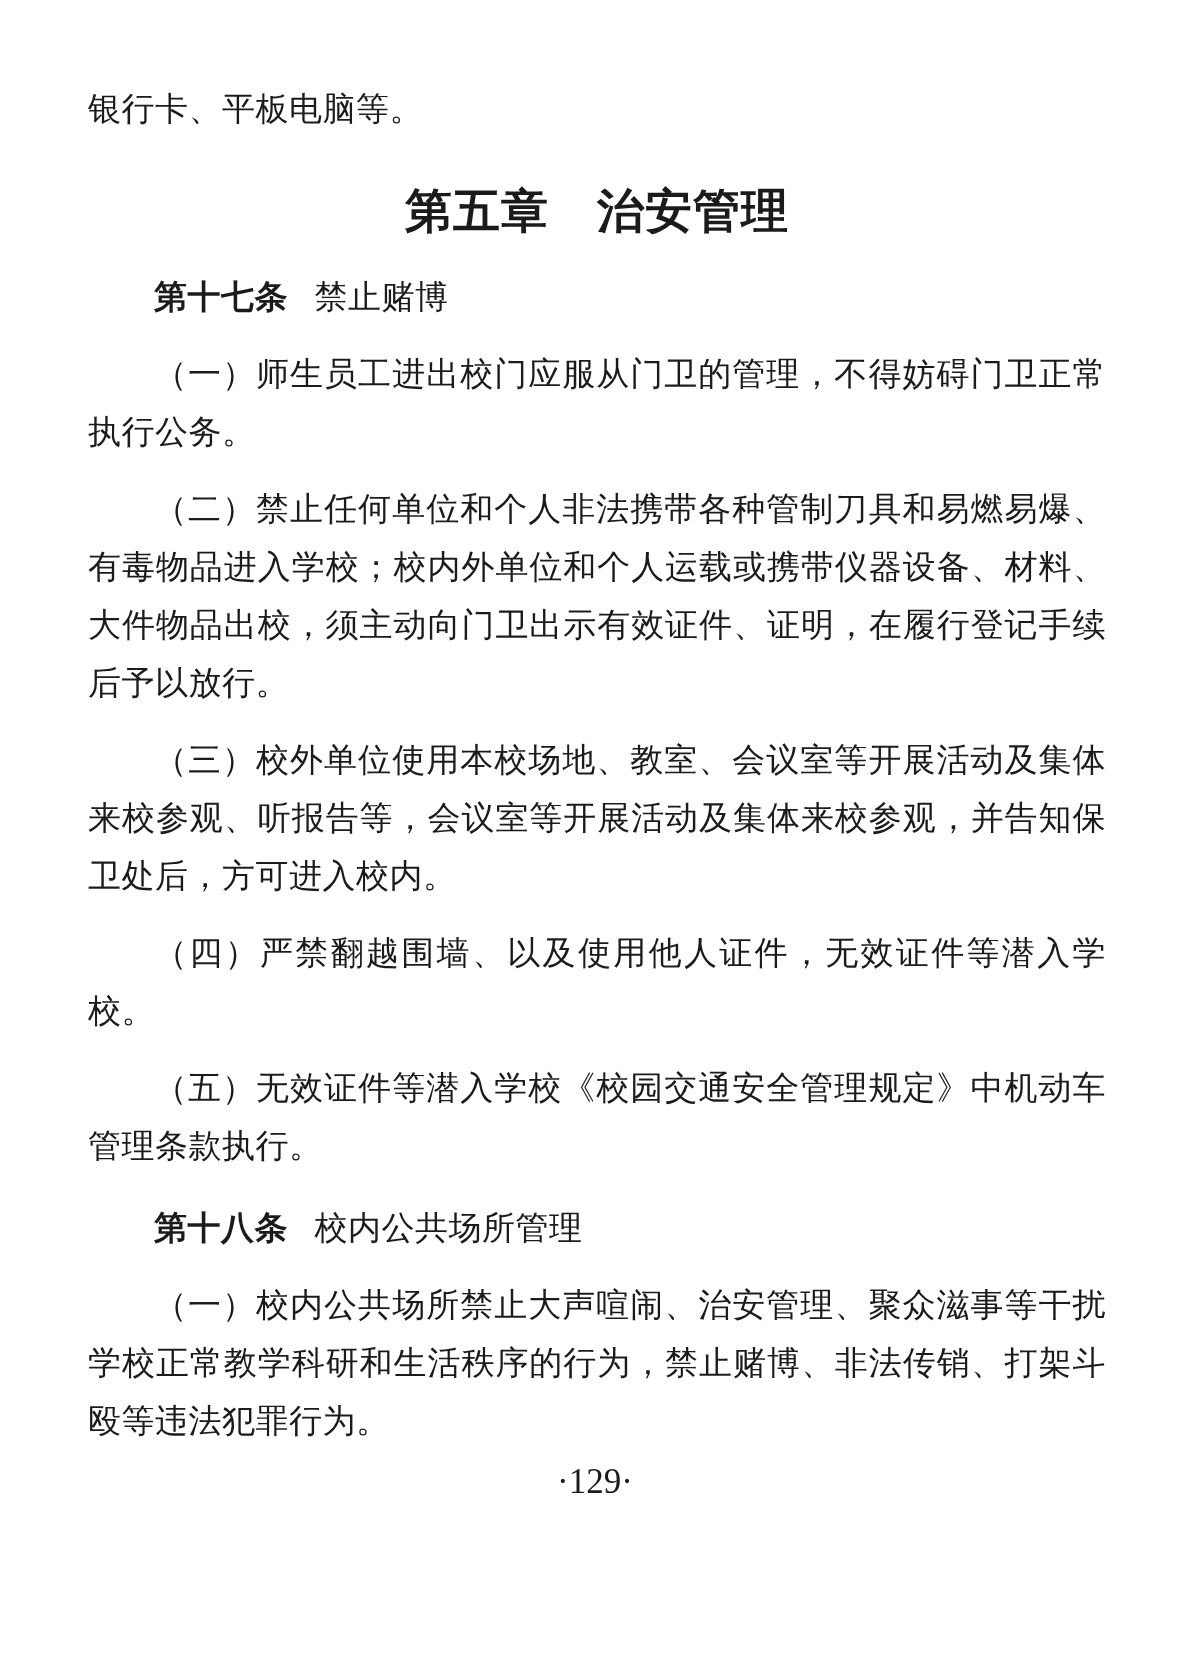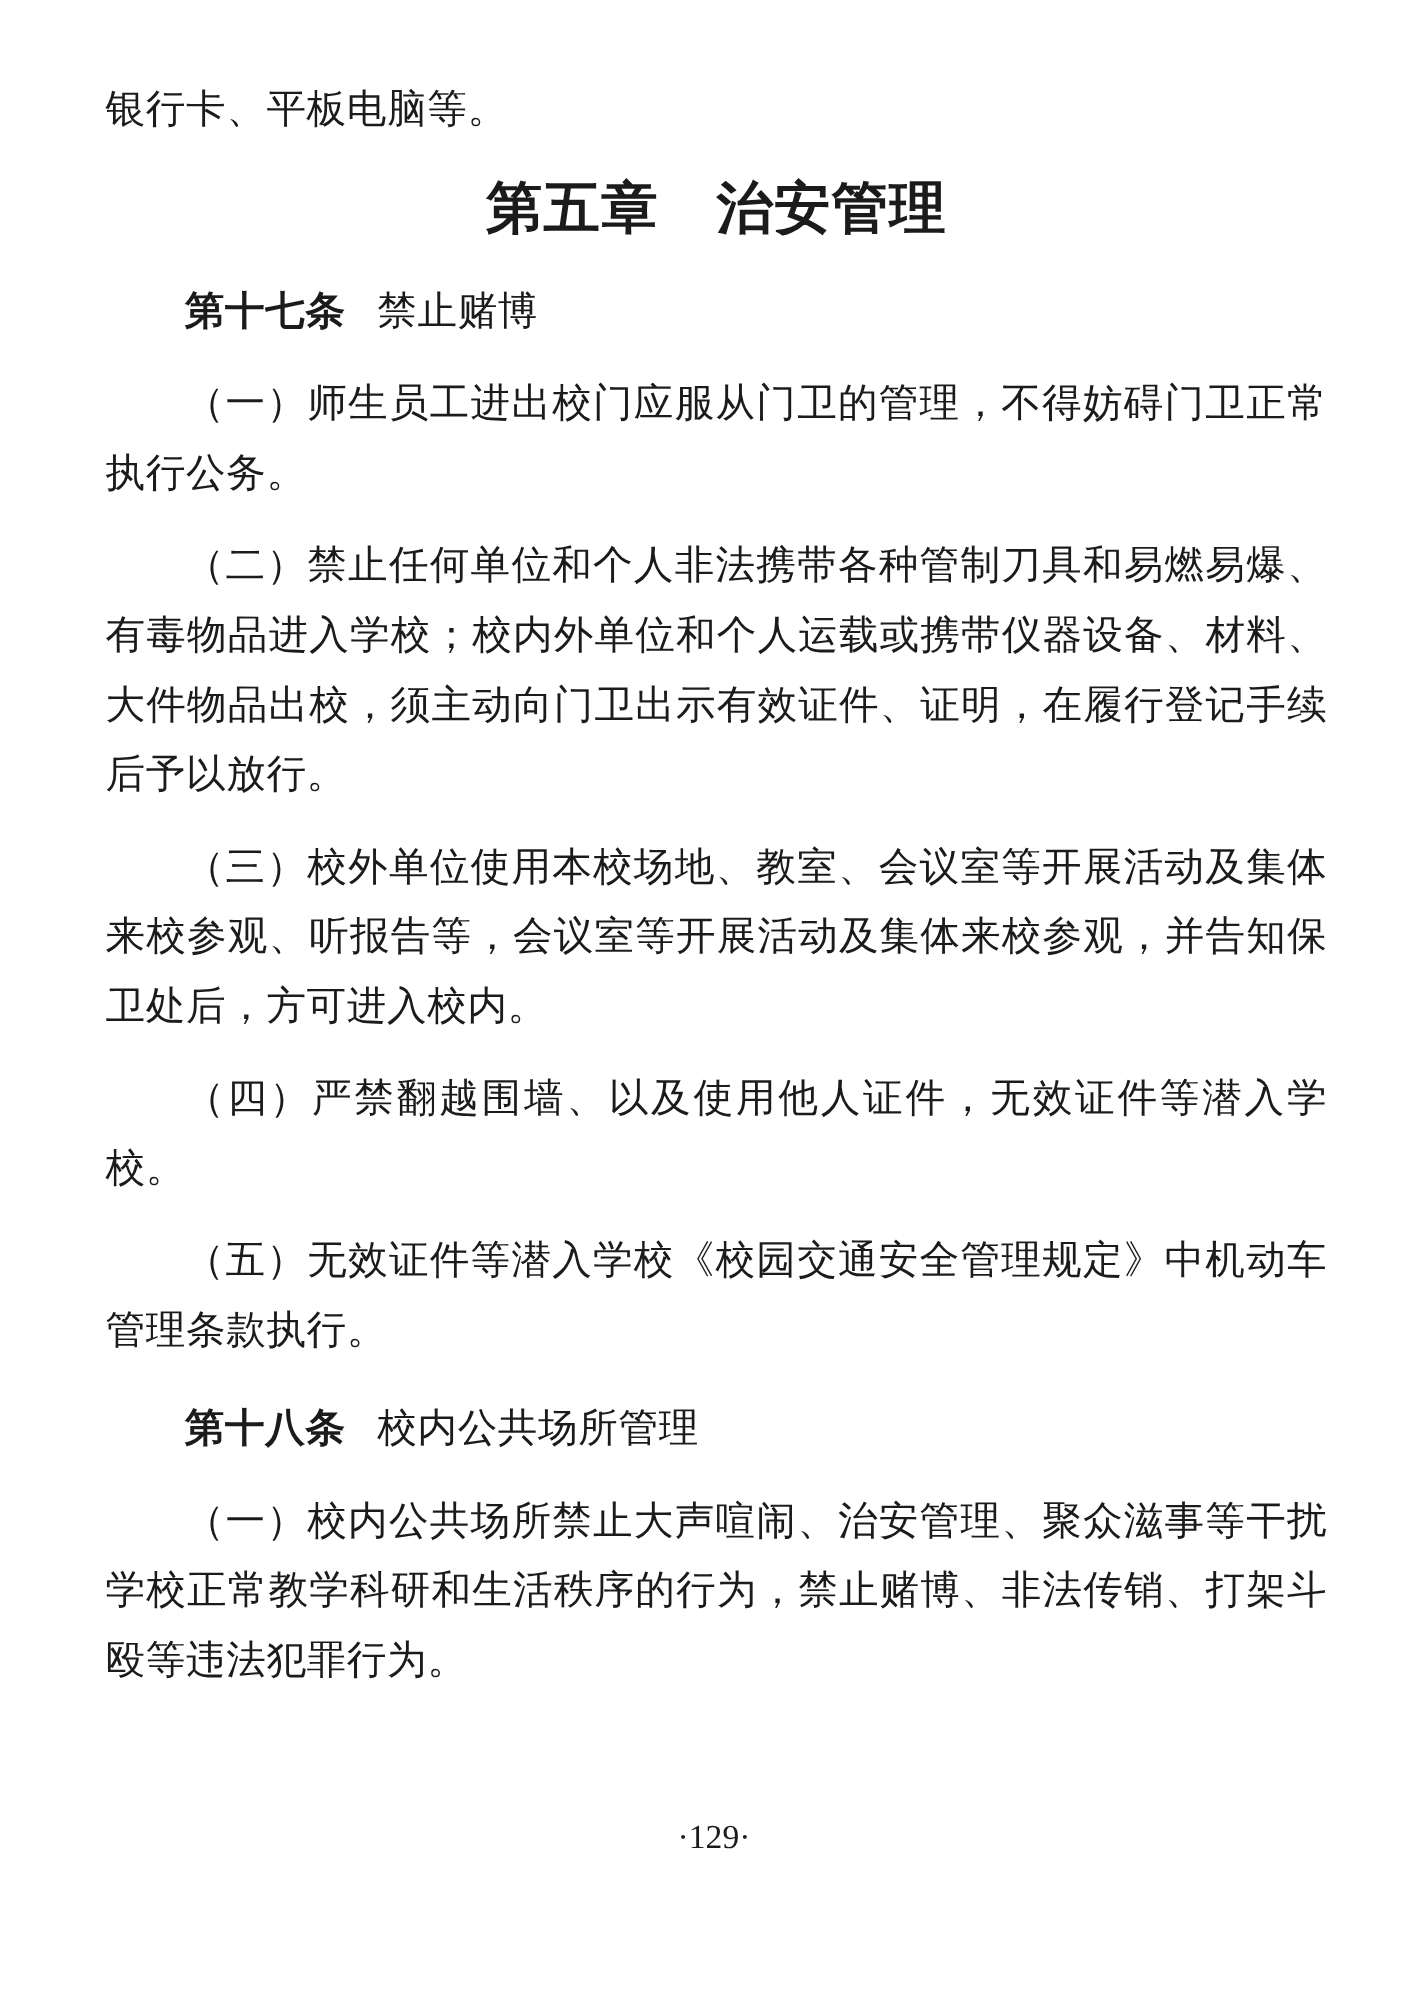--- a/index.html
+++ b/index.html
@@ -8,21 +8,21 @@
     background: #ffffff;
   }
   .page {
     position: relative;
     width: 1190px;
     height: 1670px;
     background: #ffffff;
     color: #1b1b1b;
     font-family: "Liberation Serif", "DejaVu Serif", serif;
     box-sizing: border-box;
-    padding: 63px 84px 0 88px;
+    padding: 80px 84px 0 88px;
     overflow: hidden;
   }
   .body-text {
     font-size: 33px;
     line-height: 58px;
     text-align: justify;
     text-justify: inter-ideograph;
     letter-spacing: 0.5px;
   }
   p.para {
@@ -31,42 +31,42 @@
   }
   p.continuation {
     margin: 0 0 19px 0;
     text-indent: 0;
   }
   h1.chapter-title {
     font-size: 47px;
     line-height: 66px;
     font-weight: bold;
     text-align: center;
-    margin: 20px 0 20px 0;
+    margin: 40px 0 20px 0;
     letter-spacing: 1px;
   }
   .article-heading {
     font-size: 33px;
     line-height: 58px;
     margin: 24px 0 19px 0;
     text-indent: 2em;
   }
   .article-label {
     font-weight: bold;
   }
   .article-title {
     margin-left: 0.8em;
   }
   .page-number {
     position: absolute;
     left: 0;
     right: 0;
-    top: 1516px;
+    top: 1462px;
     text-align: center;
-    font-size: 28px;
+    font-size: 35px;
     color: #1b1b1b;
   }
 </style>
 </head>
 <body>
 
 <div class="page">
 
   <div class="body-text">
 

